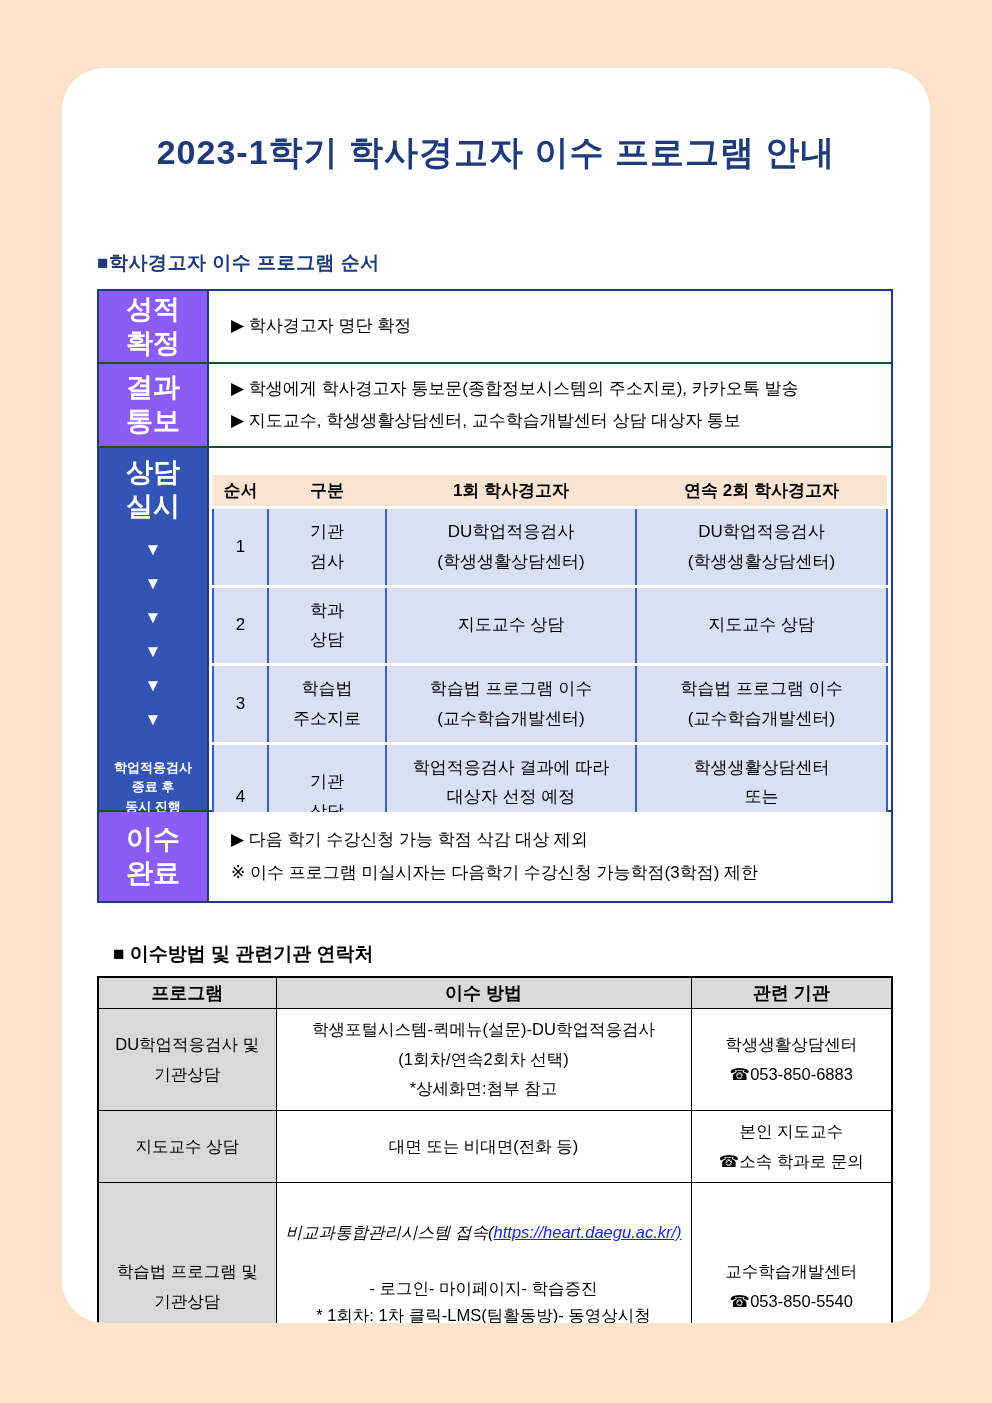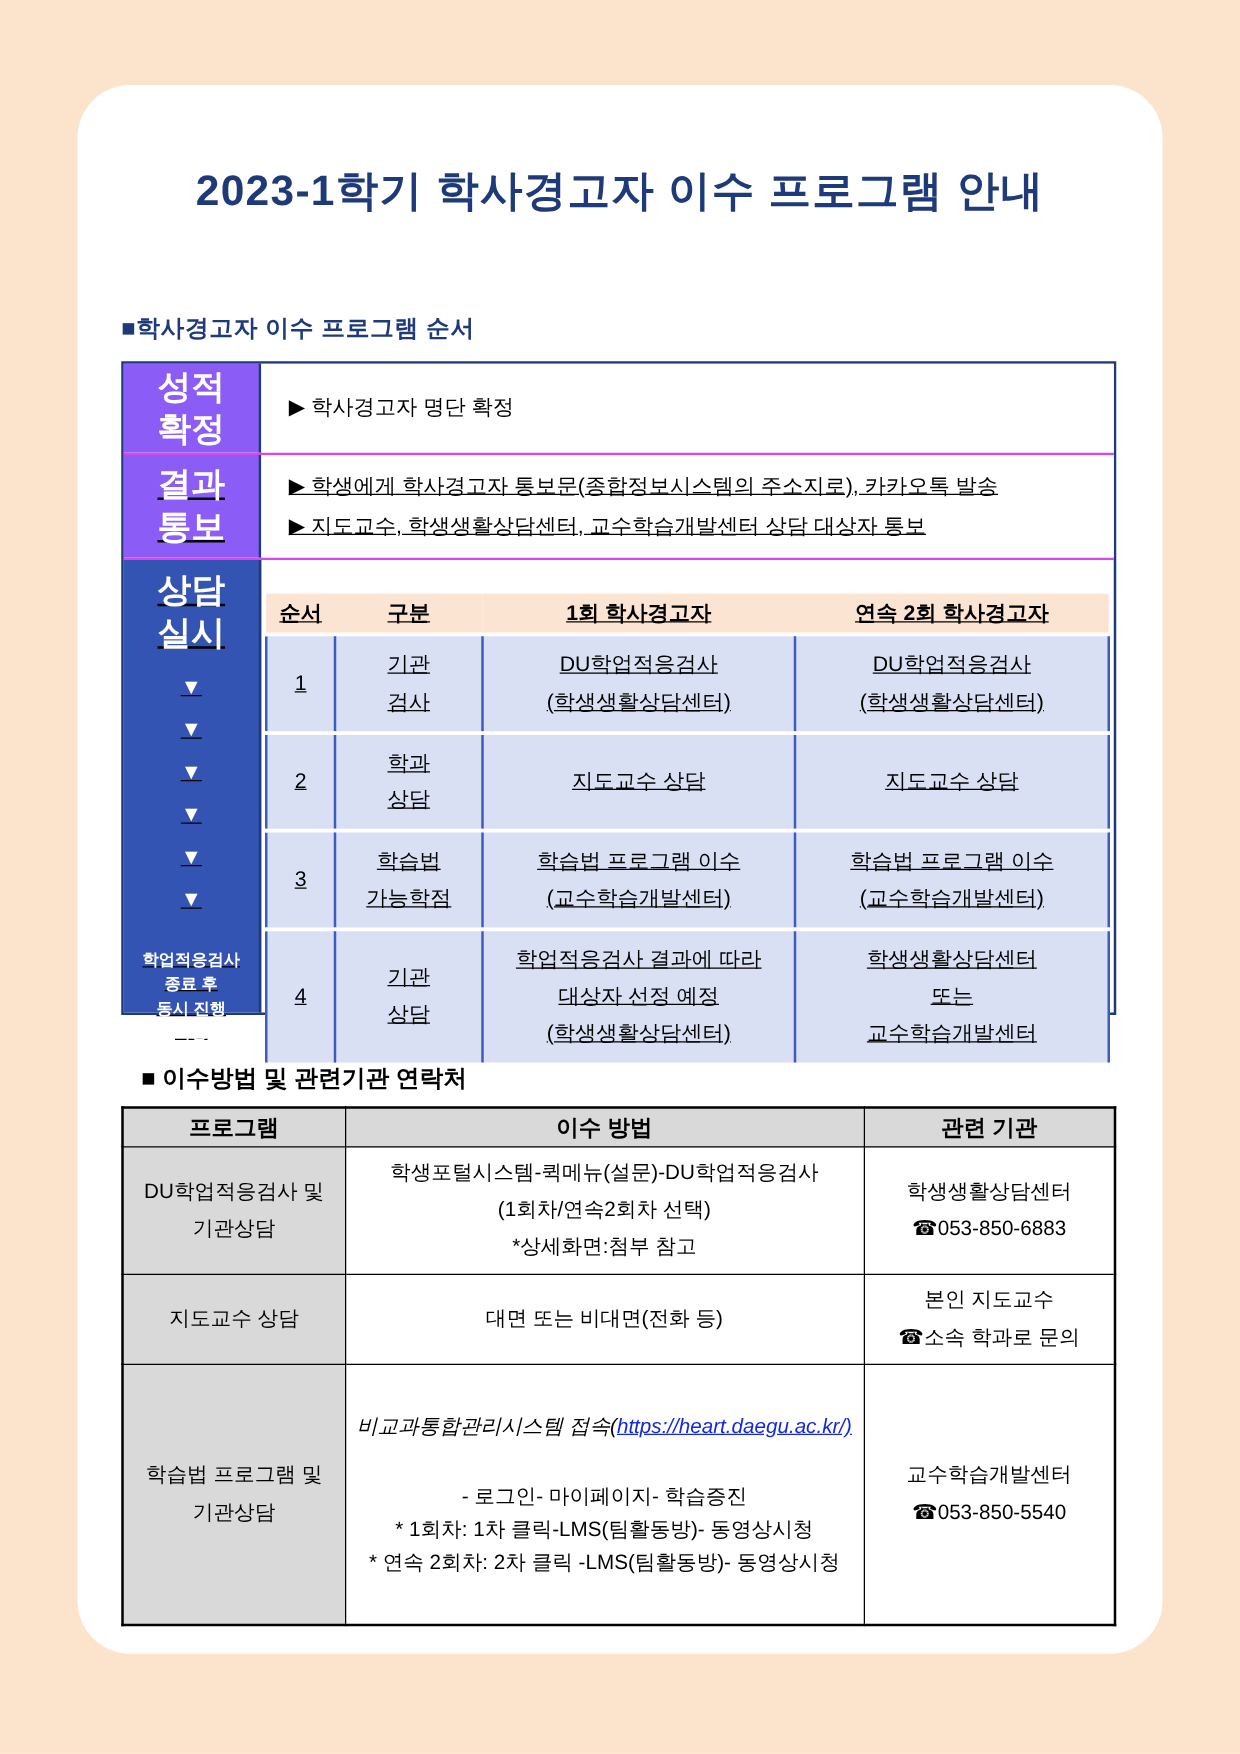--- a/index.html
+++ b/index.html
@@ -33,21 +33,21 @@
     margin-top:38px;margin-left:16px;
     font-size:19px;font-weight:bold;color:#000;
   }
   
   .ptable{
     margin-top:13px;
     border:2px solid #1e3a78;
     background:#fff;
   }
   .prow{display:flex;}
-  .prow + .prow{border-top:2px solid #d946ef;text-decoration:underline;}
+  .prow + .prow{border-top:2px solid #14532d;}
   .pside{
     width:108px;min-width:108px;
     background:#8b5cf6;
     color:#fff;font-weight:bold;font-size:27px;
     display:flex;align-items:center;justify-content:center;
     text-align:center;white-space:pre-line;line-height:1.25;
     border-right:2px solid #1e3a78;
   }
   .pcontent{
     flex:1;display:flex;flex-direction:column;justify-content:center;
@@ -176,21 +176,21 @@
             <tr>
               <td>2</td>
               <td>학과
 상담</td>
               <td>지도교수 상담</td>
               <td>지도교수 상담</td>
             </tr>
             <tr>
               <td>3</td>
               <td>학습법
-가능학점</td>
+주소지로</td>
               <td>학습법 프로그램 이수
 (교수학습개발센터)</td>
               <td>학습법 프로그램 이수
 (교수학습개발센터)</td>
             </tr>
             <tr>
               <td>4</td>
               <td>기관
 상담</td>
               <td>학업적응검사 결과에 따라
@@ -198,20 +198,28 @@
 (학생생활상담센터)</td>
               <td>학생생활상담센터
 또는
 교수학습개발센터</td>
             </tr>
           </tbody>
             </table>
         </div>
       </div>
 
+      <div class="prow" style="height:89px">
+        <div class="pside">이수
+완료</div>
+        <div class="pcontent">
+          <div class="pline">▶ 다음 학기 수강신청 가능 학점 삭감 대상 제외</div>
+          <div class="pline">※ 이수 프로그램 미실시자는 다음학기 수강신청 가능학점(3학점) 제한</div>
+        </div>
+      </div>
 
     </div>
 
     <div class="sec-heading2">■ 이수방법 및 관련기관 연락처</div>
 
     <table class="contact">
       <colgroup>
         <col style="width:178px">
           <col style="width:415px">
           <col>

